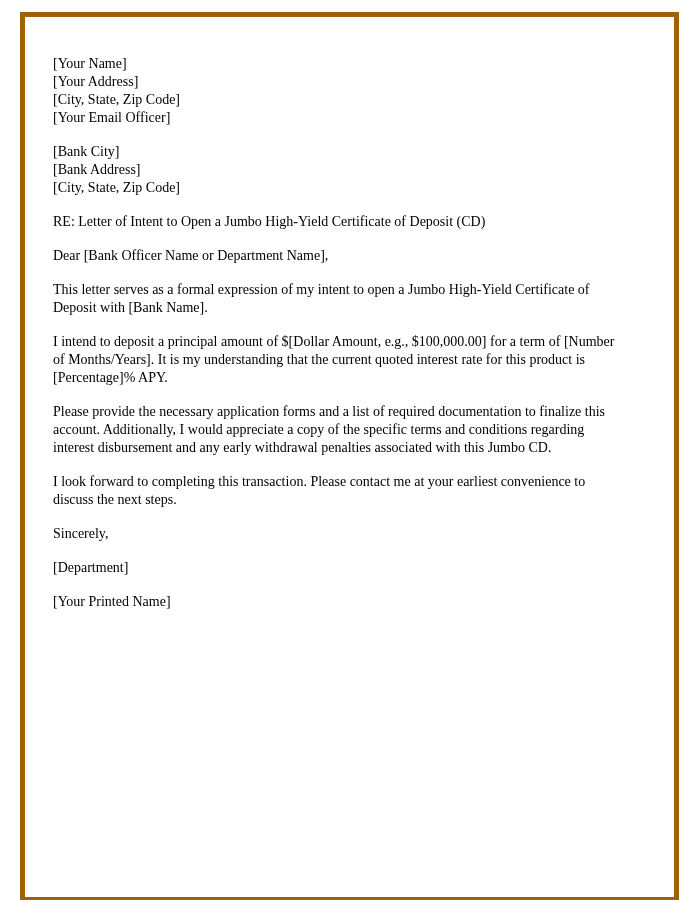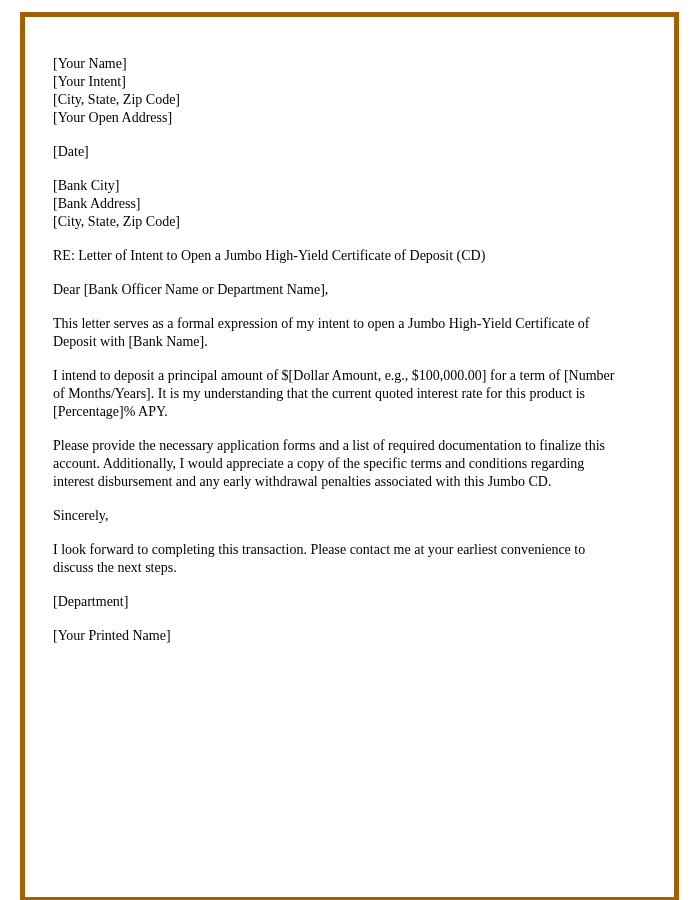--- a/index.html
+++ b/index.html
@@ -48,48 +48,45 @@
 </style>
 </head>
 <body>
 
 <div class="page">
   <div class="letter-frame">
     <div class="letter-body">
 
       <div class="block">
         <div class="line">[Your Name]</div>
-        <div class="line">[Your Intent]</div>
+        <div class="line">[Your Address]</div>
         <div class="line">[City, State, Zip Code]</div>
-        <div class="line">[Your Open Address]</div>
+        <div class="line">[Your Email Officer]</div>
       </div>
 
-      <div class="block">
-        <div class="line">[Date]</div>
-      </div>
 
       <div class="block">
         <div class="line">[Bank City]</div>
         <div class="line">[Bank Address]</div>
         <div class="line">[City, State, Zip Code]</div>
       </div>
 
       <p class="paragraph">RE: Letter of Intent to Open a Jumbo High-Yield Certificate of Deposit (CD)</p>
 
       <p class="paragraph">Dear [Bank Officer Name or Department Name],</p>
 
       <p class="paragraph">This letter serves as a formal expression of my intent to open a Jumbo High-Yield Certificate of Deposit with [Bank Name].</p>
 
       <p class="paragraph">I intend to deposit a principal amount of $[Dollar Amount, e.g., $100,000.00] for a term of [Number of Months/Years]. It is my understanding that the current quoted interest rate for this product is [Percentage]% APY.</p>
 
       <p class="paragraph">Please provide the necessary application forms and a list of required documentation to finalize this account. Additionally, I would appreciate a copy of the specific terms and conditions regarding interest disbursement and any early withdrawal penalties associated with this Jumbo CD.</p>
 
+      <p class="paragraph">I look forward to completing this transaction. Please contact me at your earliest convenience to discuss the next steps.</p>
+
       <p class="paragraph">Sincerely,</p>
-
-      <p class="paragraph">I look forward to completing this transaction. Please contact me at your earliest convenience to discuss the next steps.</p>
 
       <p class="paragraph">[Department]</p>
 
       <p class="paragraph">[Your Printed Name]</p>
 
     </div>
   </div>
 </div>
 
 </body></html>

